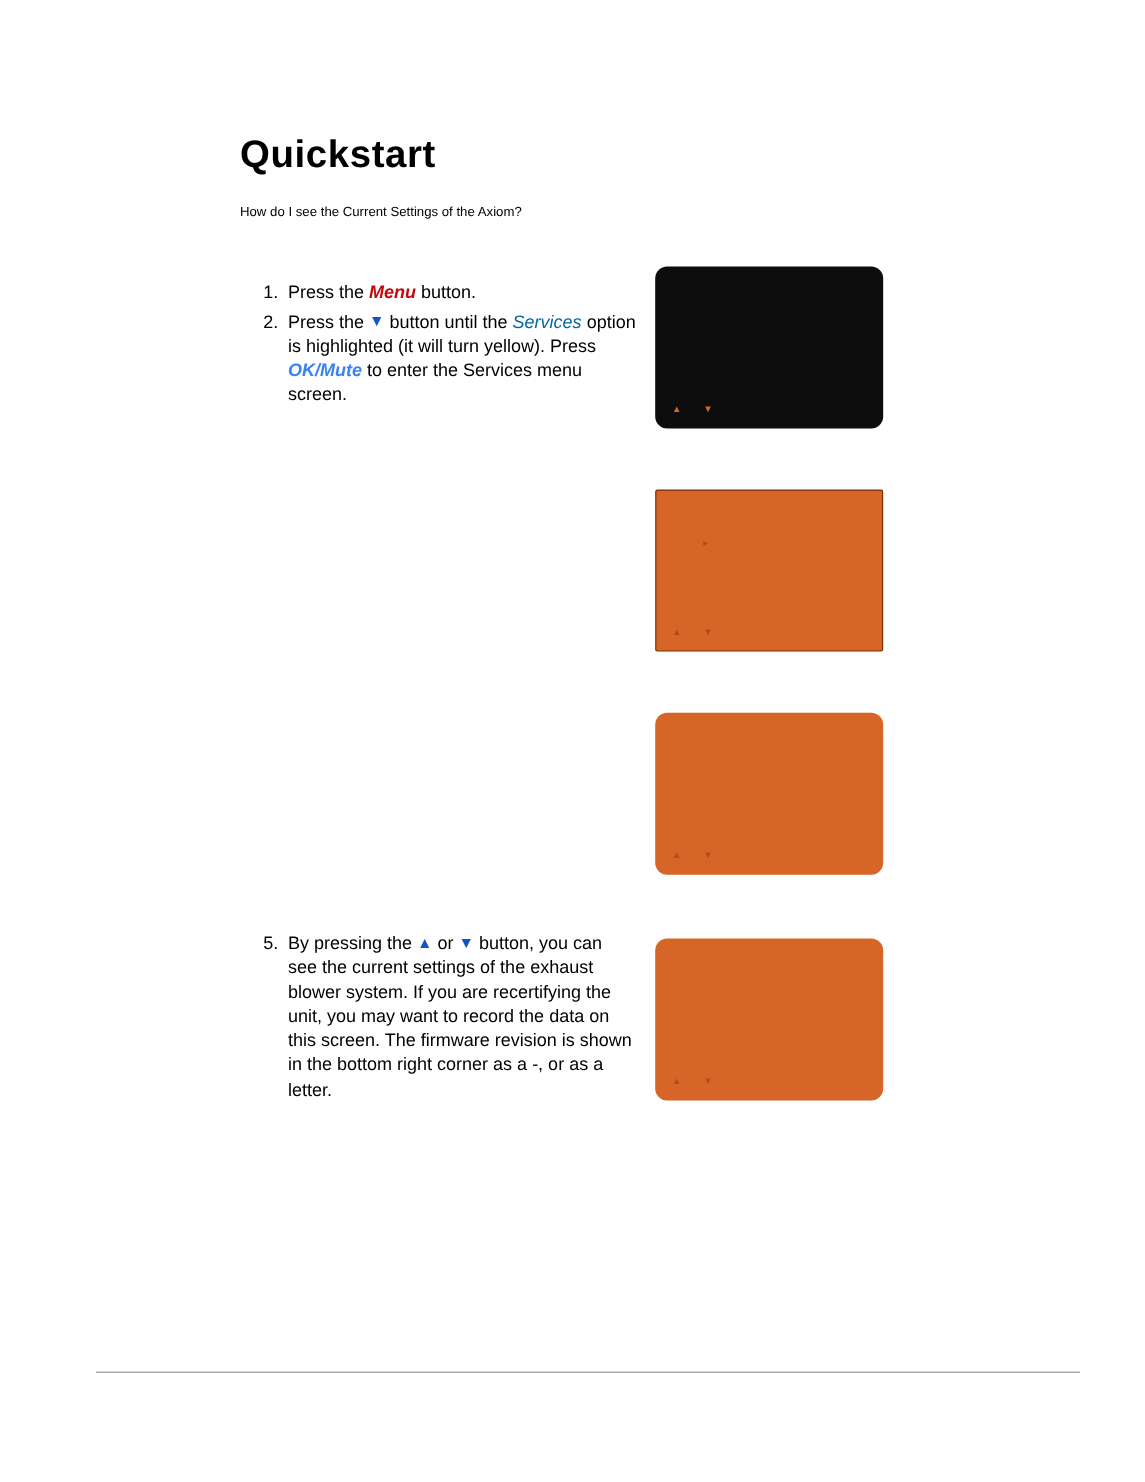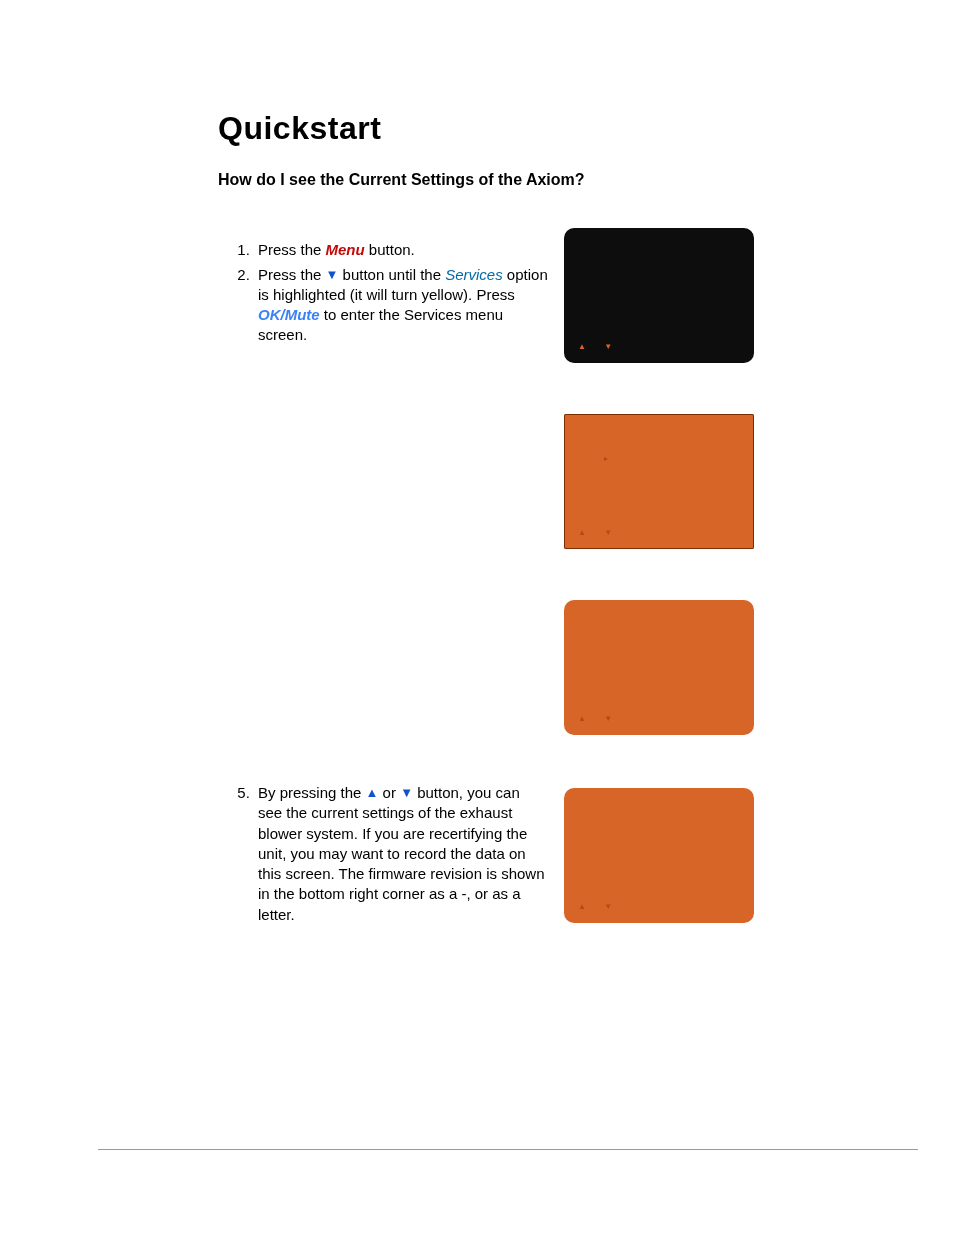--- a/index.html
+++ b/index.html
@@ -8,33 +8,32 @@
     background: #ffffff;
     width: 954px;
     font-family: Arial, Helvetica, sans-serif;
     color: #000;
   }
   .page {
     box-sizing: border-box;
     width: 796px;
     padding: 110px 60px 80px 200px;
     position: relative;
-    margin-left: 18px;
   }
   h1.quickstart {
     font-family: "Arial Black", Arial, sans-serif;
     font-weight: 900;
     font-size: 32px;
     margin: 0 0 24px 0;
     letter-spacing: 0.5px;
   }
   .subhead {
     font-family: "Arial Black", Arial, sans-serif;
-    font-weight: 700;
-    font-size: 16px;
+    font-weight: 400;
+    font-size: 11px;
     margin: 0 0 36px 0;
   }
   .row {
     display: flex;
     align-items: center;
     margin-bottom: 46px;
     min-height: 140px;
   }
   ol.steps {
     list-style: decimal;

